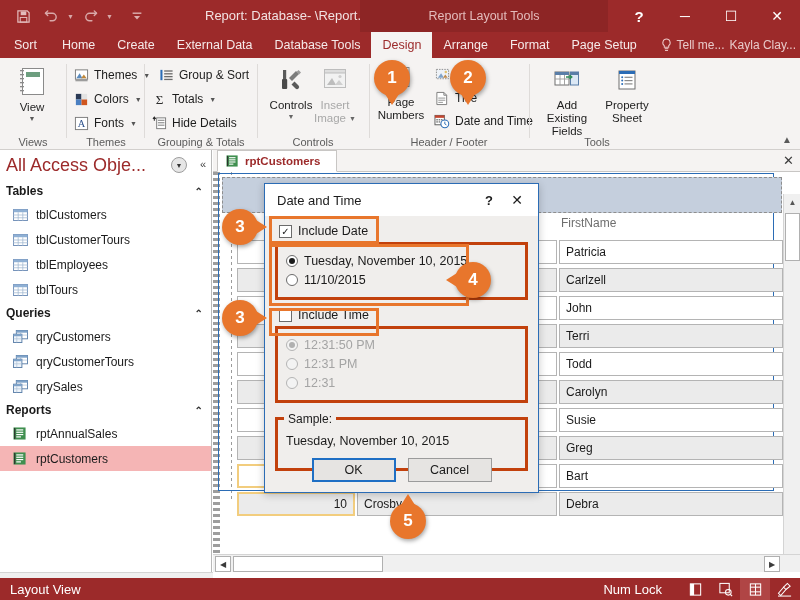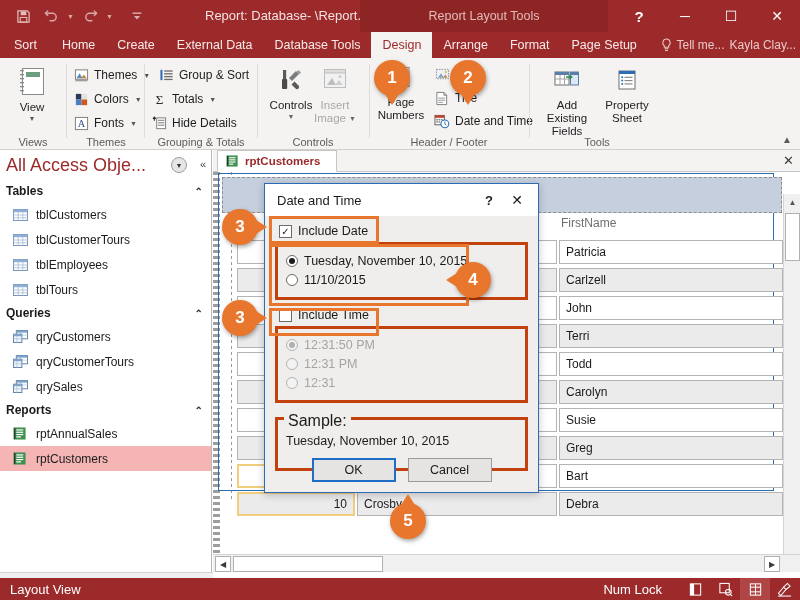--- a/index.html
+++ b/index.html
@@ -220,21 +220,21 @@
   }
   .radio-row { display:flex; align-items:center; gap:6px; font-size:12.5px; color:#1b1b1b; height:19px; }
   .radio-row.disabled { color:#a4a4a4; }
   .rad { width:12px; height:12px; border-radius:50%; border:1px solid #6b6b6b; background:#ffffff;
     display:flex; align-items:center; justify-content:center; }
   .rad.disabled { border-color:#b4b4b4; background:#f3f3f3; }
   .rad i { width:6px; height:6px; border-radius:50%; background:#1b1b1b; display:block; }
   .rad.disabled i { background:#b0b0b0; }
   .sample-legend {
     position:absolute; top:-8px; left:6px; background:#f0eeec; padding:0 4px;
-    font-size:16px; color:#1b1b1b;
+    font-size:12px; color:#1b1b1b;
   }
   .sample-val { font-size:12.5px; color:#1b1b1b; margin-top:8px; }
   .dlg-buttons {
     position:absolute; bottom:10px; left:0; width:100%;
     display:flex; justify-content:center; gap:12px;
   }
   .dbtn {
     width:84px; height:24px; background:#e6e4e2; border:1px solid #9b9b9b;
     font-size:12.5px; color:#1b1b1b; display:flex; align-items:center; justify-content:center;
   }

